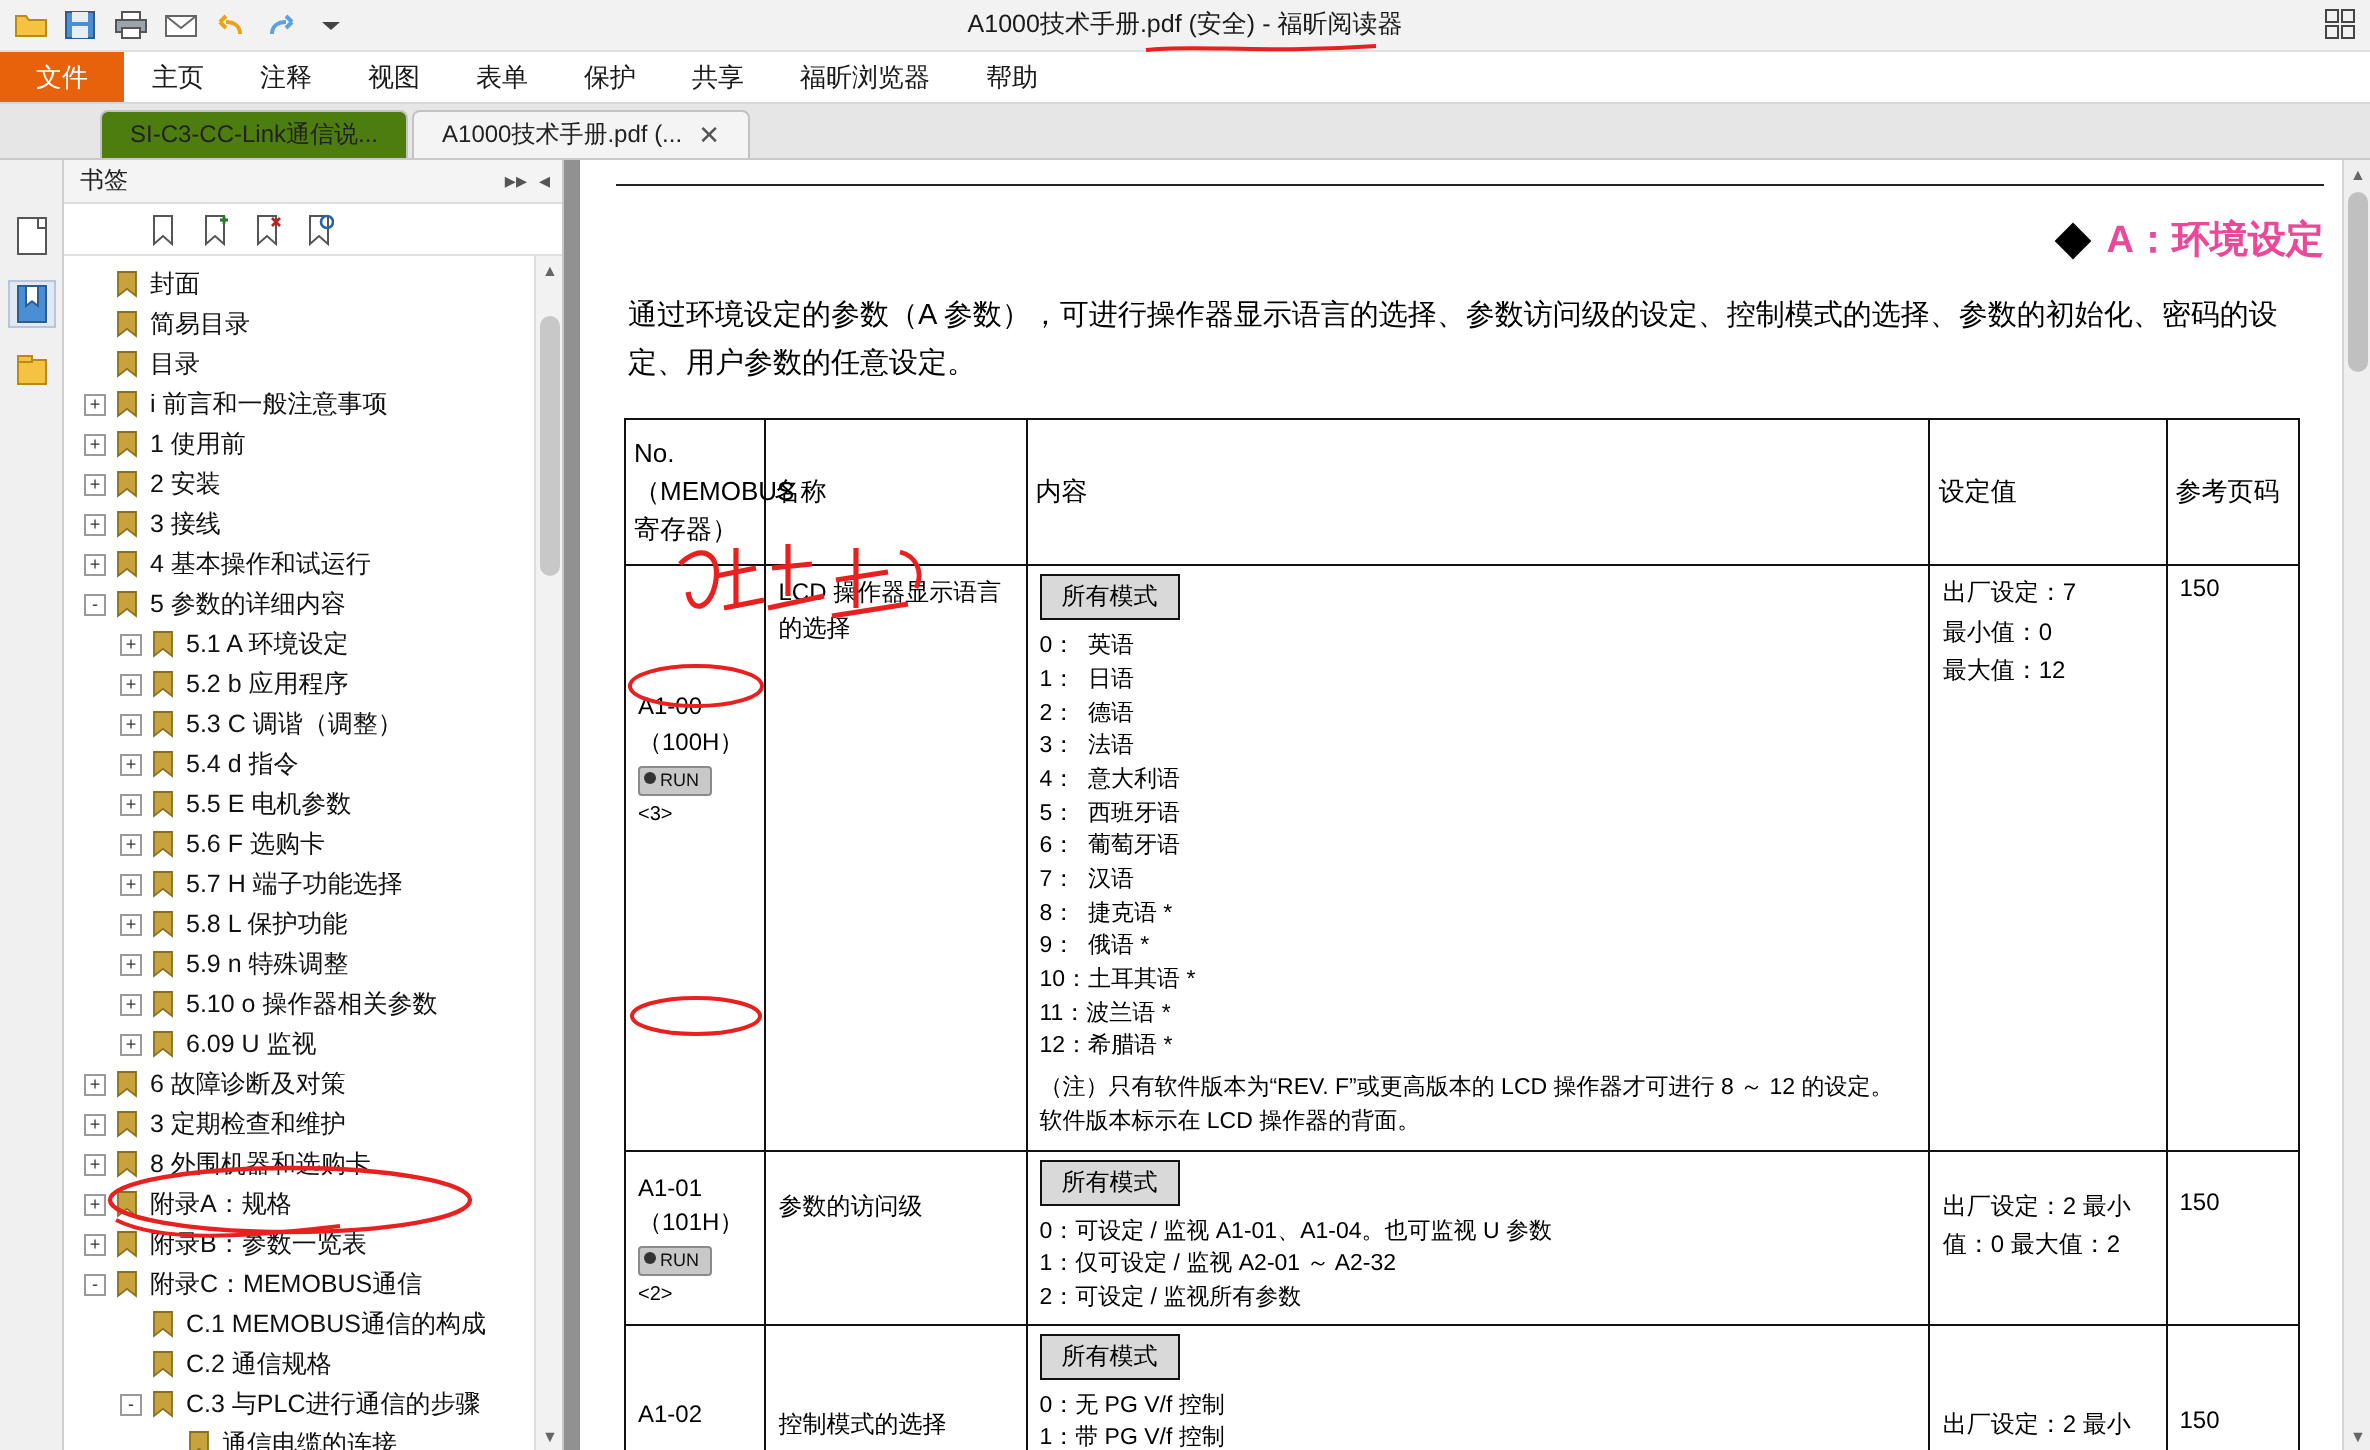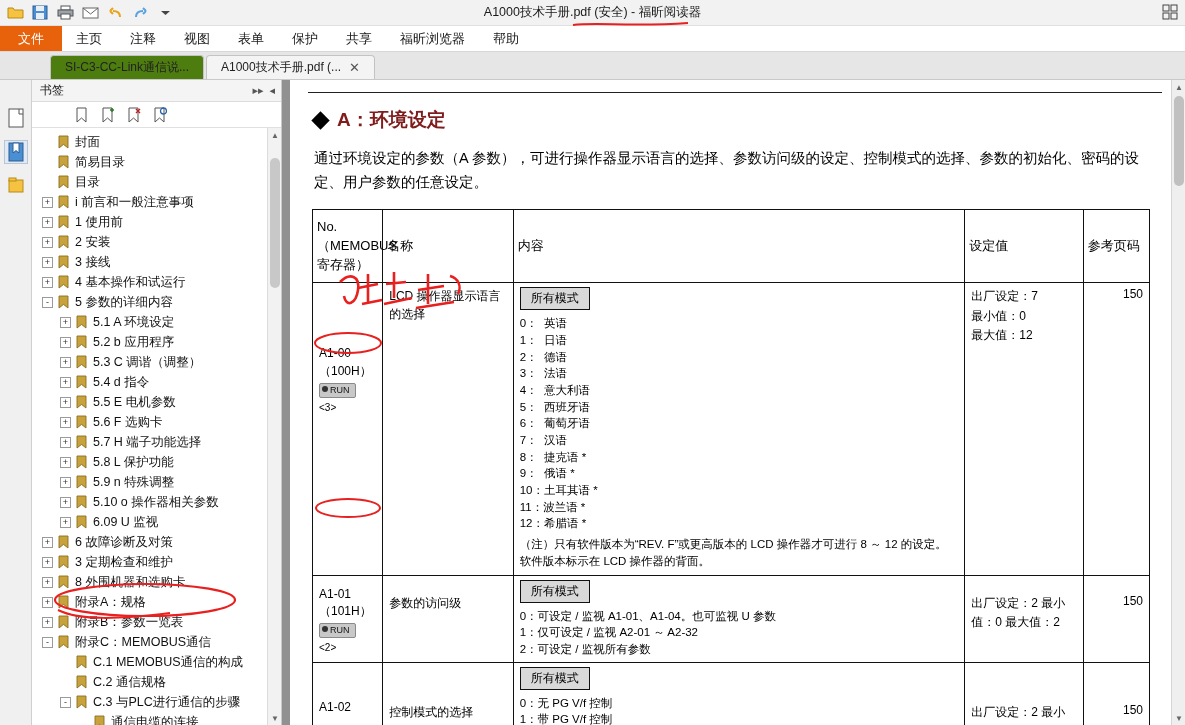--- a/index.html
+++ b/index.html
@@ -224,23 +224,23 @@
     left: 8px; top: 0;
     width: 890px;
     min-height: 725px;
     background: #fff;
     padding: 12px 18px 0 18px;
   }
   .doc-hr { border-top: 1px solid #222; margin: 0 0 14px 0; }
   .h1 {
     font-size: 19px;
     font-weight: bold;
-    color: #7f1d1d;
+    color: #ec4899;
     margin: 0 0 14px 6px;
-    display: flex; align-items: center; gap: 10px;
+    display: flex; align-items: center; gap: 10px; justify-content: flex-end;
   }
   .diamond {
     width: 13px; height: 13px;
     background: #000;
     transform: rotate(45deg);
     display: inline-block;
   }
   .para {
     font-size: 14.5px;
     line-height: 1.65;
@@ -270,21 +270,21 @@
   }
   .secrow td {
     text-align: center;
     font-size: 12.5px;
     padding: 3px;
   }
   .cno { width: 70px; text-align: left; font-size: 11.5px; line-height: 1.45; }
   .cname { width: 130px; font-size: 12.5px; line-height: 1.5; padding-top: 30px; }
   .ccontent { width: 450px; }
   .cset { width: 118px; font-size: 11.5px; line-height: 1.6; padding-top: 30px; }
-  .cpage { width: 66px; text-align: right; font-size: 12px; padding-top: 30px; }
+  .cpage { width: 66px; text-align: left; font-size: 12px; padding-top: 30px; }
   .modebox {
     display: inline-block;
     border: 1px solid #111;
     background: #d9d9d9;
     padding: 2px 10px;
     font-size: 12px;
     margin-bottom: 5px;
   }
   .optlist { font-size: 11.5px; line-height: 1.45; white-space: pre-wrap; }
   .note { font-size: 11.5px; line-height: 1.5; margin-top: 4px; }

